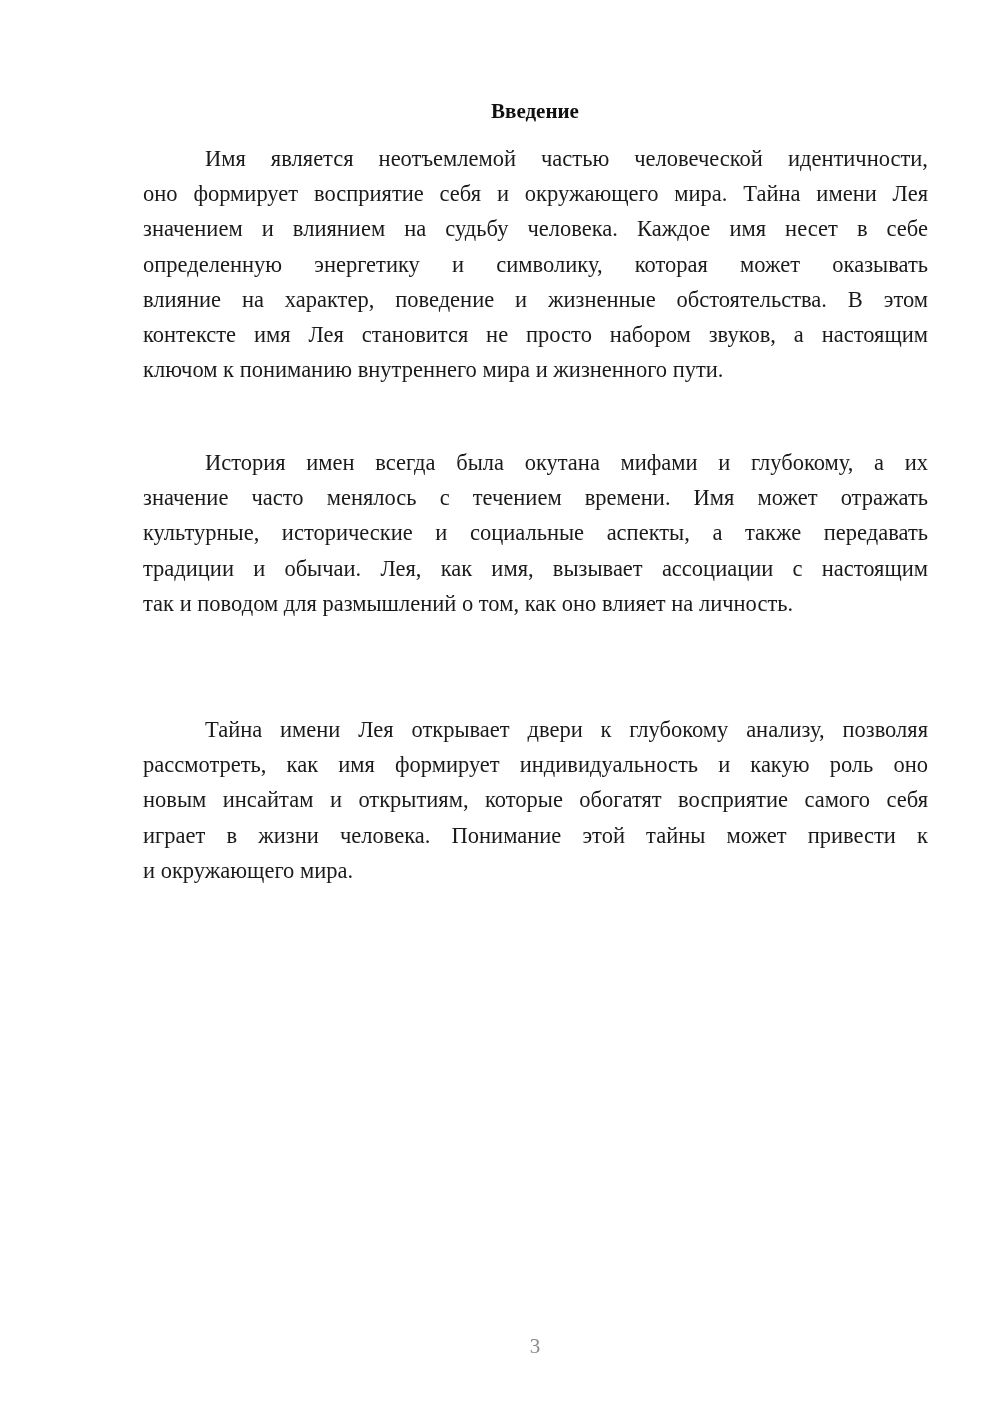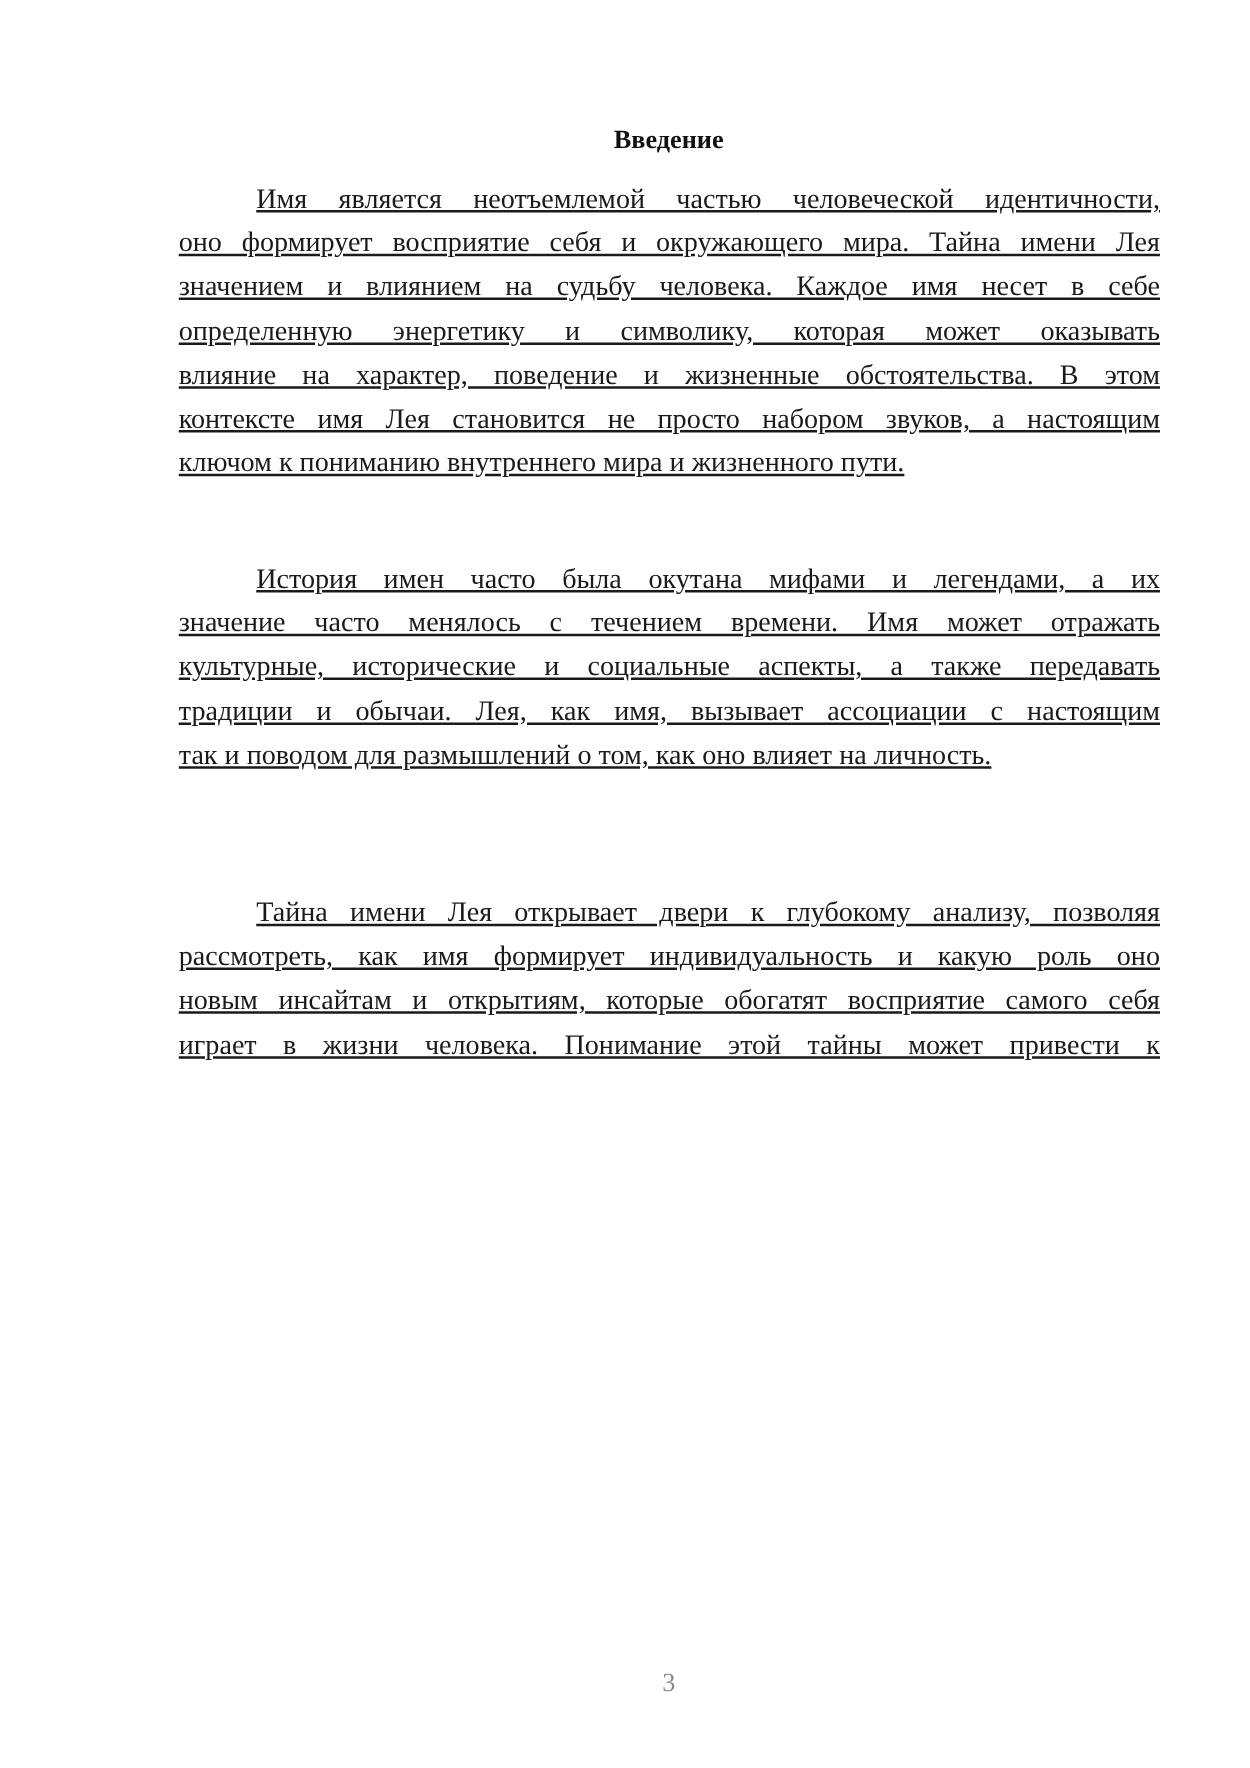--- a/index.html
+++ b/index.html
@@ -10,21 +10,21 @@
     font-family: "Liberation Serif", "DejaVu Serif", serif;
     border-radius: 10px;
   }
   .heading {
     position: absolute; left: 0; width: 1070px; top: 96px;
     text-align: center; font-weight: bold; font-size: 21px; line-height: 30px;
     color: #111;
   }
   .para {
     position: absolute; left: 143px; width: 785px;
-    font-size: 22.5px; line-height: 35.2px; color: #1a1a1a; text-decoration: underline;
+    font-size: 22.5px; line-height: 35.2px; color: #1a1a1a;
   }
   .line {
     display: block; white-space: nowrap;
     text-align: justify; text-align-last: justify; height: 35.2px;
   }
   .line.last { text-align-last: left; }
   .line.indent { padding-left: 62px; }
   #p1 { top: 141px; }
   #p2 { top: 445px; }
   #p3 { top: 712px; }
@@ -44,28 +44,29 @@
     <span class="line indent">Имя является неотъемлемой частью человеческой идентичности,</span>
     <span class="line">оно формирует восприятие себя и окружающего мира. Тайна имени Лея</span>
     <span class="line">значением и влиянием на судьбу человека. Каждое имя несет в себе</span>
     <span class="line">определенную энергетику и символику, которая может оказывать</span>
     <span class="line">влияние на характер, поведение и жизненные обстоятельства. В этом</span>
     <span class="line">контексте имя Лея становится не просто набором звуков, а настоящим</span>
     <span class="line last">ключом к пониманию внутреннего мира и жизненного пути.</span>
   </div>
 
   <div class="para" id="p2">
-    <span class="line indent">История имен часто была окутана мифами и легендами, а их</span>
+    <span class="line indent">История имен всегда была окутана мифами и глубокому, а их</span>
     <span class="line">значение часто менялось с течением времени. Имя может отражать</span>
     <span class="line">культурные, исторические и социальные аспекты, а также передавать</span>
     <span class="line">традиции и обычаи. Лея, как имя, вызывает ассоциации с настоящим</span>
     <span class="line last">так и поводом для размышлений о том, как оно влияет на личность.</span>
   </div>
 
   <div class="para" id="p3">
     <span class="line indent">Тайна имени Лея открывает двери к глубокому анализу, позволяя</span>
     <span class="line">рассмотреть, как имя формирует индивидуальность и какую роль оно</span>
     <span class="line">новым инсайтам и открытиям, которые обогатят восприятие самого себя</span>
     <span class="line">играет в жизни человека. Понимание этой тайны может привести к</span>
+    <span class="line last">и окружающего мира.</span>
   </div>
 
   <div class="page-number">3</div>
 </div>
 
 </body></html>

